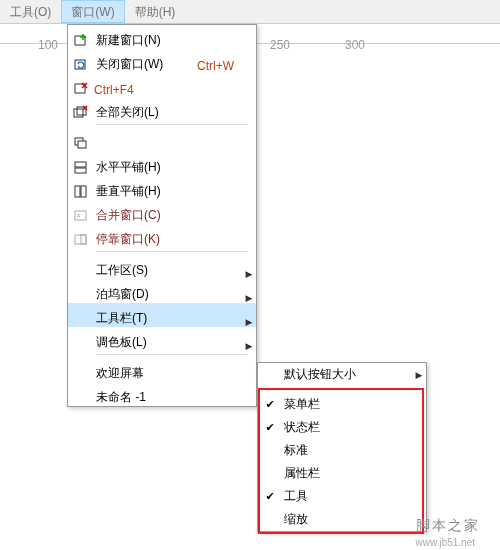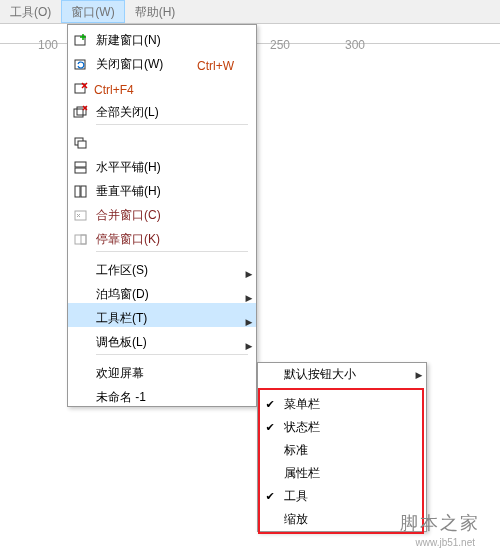--- a/index.html
+++ b/index.html
@@ -16,21 +16,21 @@
 .micon{width:26px;display:flex;justify-content:center;align-items:center;font-size:13px}
 .mlabel{flex:1;padding-left:2px}
 .mshort{color:#c2410c;padding-right:8px}
 .marrow{width:14px;text-align:center;font-size:9px;color:#333}
 .msep{height:1px;background:#ddd;margin:3px 8px 3px 28px}
 .submenu{position:absolute;top:362px;left:257px;width:170px;background:#fff;border:1px solid #999;box-shadow:2px 2px 4px rgba(0,0,0,0.2)}
 .srow{display:flex;align-items:center;height:23px;cursor:default}
 .schk{width:24px;text-align:center;font-size:11px}
 .slabel{flex:1;padding-left:2px}
 .redbox{position:absolute;top:388px;left:258px;width:166px;height:146px;border:2px solid #ed1c24;pointer-events:none}
-.watermark{position:absolute;bottom:15px;right:20px;color:#888;font-size:18px;letter-spacing:2px}
+.watermark{position:absolute;bottom:15px;right:20px;color:#888;font-size:14px;letter-spacing:2px}
 .watermark2{position:absolute;bottom:2px;right:25px;color:#aaa;font-size:10px}
 svg{width:16px;height:16px}
 </style>
 </head>
 <body>
 
 <div class="menubar">
   <div class="menuitem"><span>工具(O)</span></div>
   <div class="menuitem active"><span>窗口(W)</span></div>
   <div class="menuitem"><span>帮助(H)</span></div>

